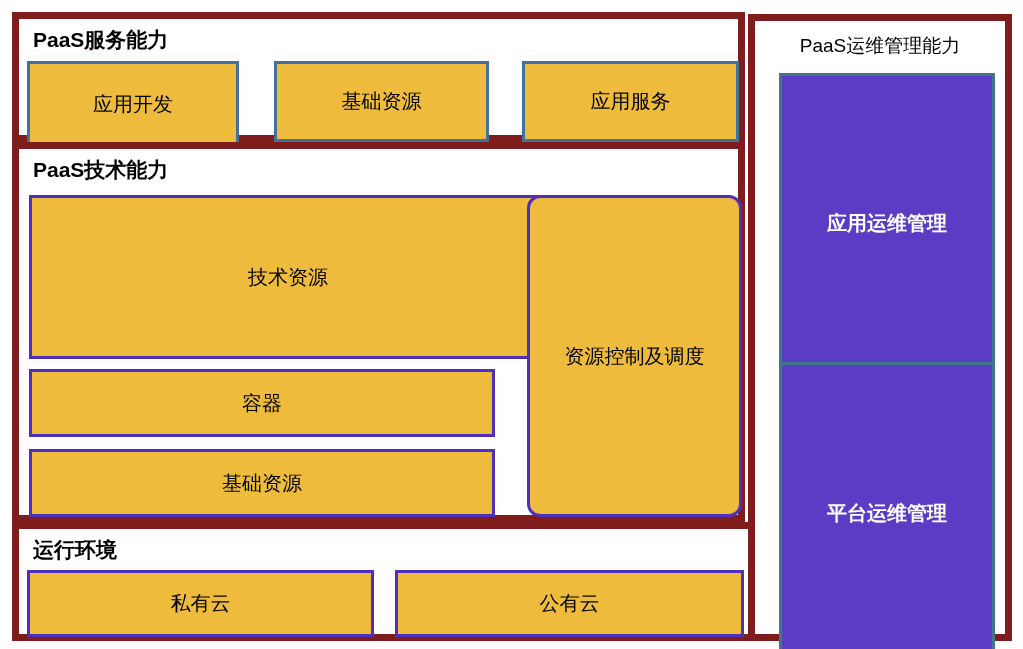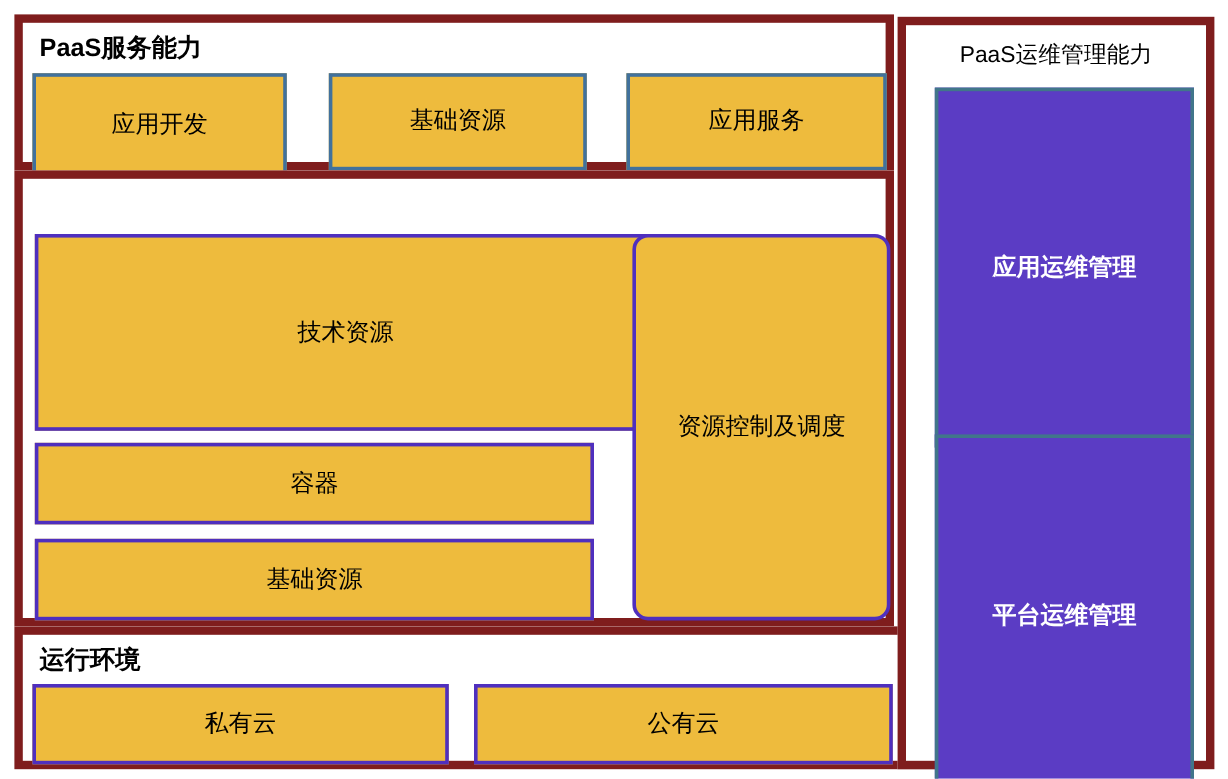--- a/index.html
+++ b/index.html
@@ -72,20 +72,21 @@
     </div>
     <div class="box gold border-steel" style="left:255px; top:42px; width:215px; height:81px;">
       <span>基础资源</span>
     </div>
     <div class="box gold border-steel" style="left:503px; top:42px; width:217px; height:81px;">
       <span>应用服务</span>
     </div>
   </div>
 
   <div class="section" style="left:12px; top:142px; width:733px; height:380px;">
+    <div class="section-title">PaaS技术能力</div>
     <div class="box gold border-purple" style="left:10px; top:46px; width:518px; height:164px;">
       <span>技术资源</span>
     </div>
     <div class="box gold border-purple" style="left:10px; top:220px; width:466px; height:68px;">
       <span>容器</span>
     </div>
     <div class="box gold border-purple" style="left:10px; top:300px; width:466px; height:68px;">
       <span>基础资源</span>
     </div>
     <div class="box gold border-purple pad-wrap" style="left:508px; top:46px; width:215px; height:322px;border-radius:13px;">

